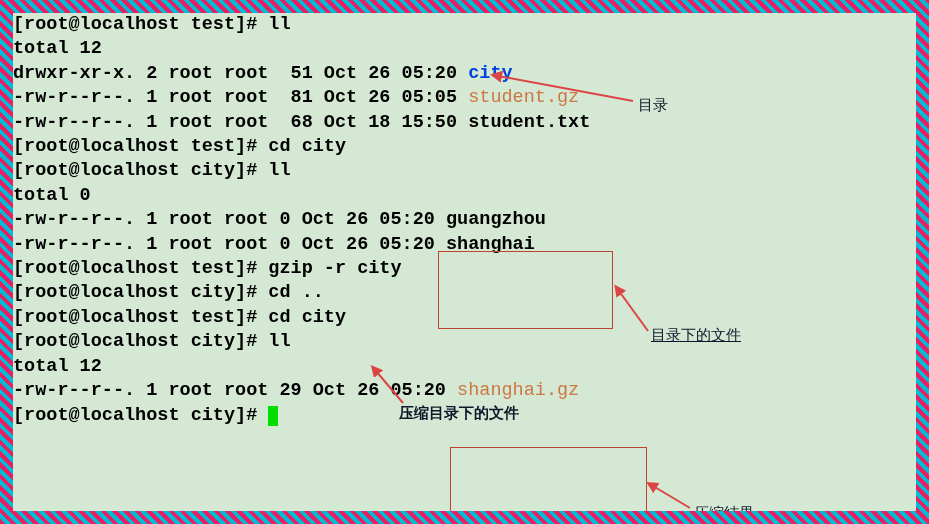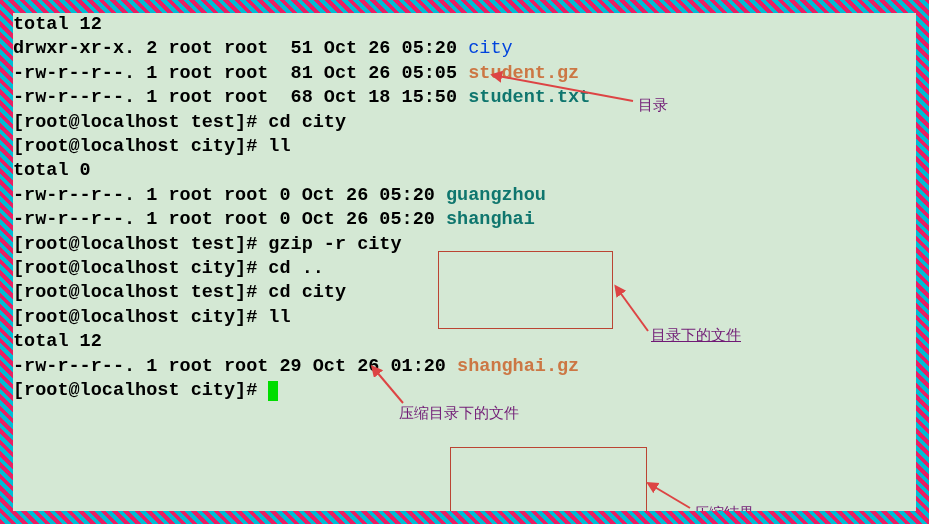--- a/index.html
+++ b/index.html
@@ -23,28 +23,28 @@
       height: 100%;
       position: relative;
       line-height: 1.32;
       overflow: hidden;
     }
     .line {
       white-space: pre;
     }
     .dir-blue {
       color: #0044dd;
-      font-weight: normal;
+      font-weight: bold;
     }
     .gz-orange {
       color: #cc7744;
-      font-weight: bold;
+      font-weight: normal;
     }
     .txt-black {
-      color: #0f766e;
+      color: #000000;
     }
     .cursor {
       display: inline-block;
       width: 10px;
       height: 20px;
       background: #00dd00;
       vertical-align: text-bottom;
     }
     .box1 {
       position: absolute;
@@ -60,51 +60,52 @@
       left: 437px;
       top: 434px;
       width: 197px;
       height: 78px;
     }
     .annotation {
       position: absolute;
       font-family: -apple-system, sans-serif;
       font-size: 15px;
       font-weight: normal;
-      color: #701a75;
+      color: #0f172a;
     }
     .ann1 { left: 625px; top: 82px; }
     .ann2 { left: 638px; top: 312px; text-decoration: underline; }
-    .ann3 { left: 386px; top: 390px; }
+    .ann3 { left: 386px; top: 390px; font-weight: bold; }
     .ann4 { left: 681px; top: 490px; }
     svg.arrow {
       position: absolute;
       pointer-events: none;
     }
   </style>
 </head>
 <body>
 
 <div class="terminal">
   <div id="terminal-content">
+      <div class="line"><span>[root@localhost test]# </span><span>ll</span></div>
       <div class="line"><span>total 12</span></div>
       <div class="line"><span>drwxr-xr-x. 2 root root  51 Oct 26 05:20 </span><span class="dir-blue">city</span></div>
       <div class="line"><span>-rw-r--r--. 1 root root  81 Oct 26 05:05 </span><span class="gz-orange">student.gz</span></div>
       <div class="line"><span>-rw-r--r--. 1 root root  68 Oct 18 15:50 </span><span class="txt-black">student.txt</span></div>
       <div class="line"><span>[root@localhost test]# </span><span>cd city</span></div>
       <div class="line"><span>[root@localhost city]# </span><span>ll</span></div>
       <div class="line"><span>total 0</span></div>
       <div class="line"><span>-rw-r--r--. 1 root root 0 Oct 26 05:20 </span><span class="txt-black">guangzhou</span></div>
       <div class="line"><span>-rw-r--r--. 1 root root 0 Oct 26 05:20 </span><span class="txt-black">shanghai</span></div>
       <div class="line"><span>[root@localhost test]# </span><span>gzip -r city</span></div>
       <div class="line"><span>[root@localhost city]# </span><span>cd ..</span></div>
       <div class="line"><span>[root@localhost test]# </span><span>cd city</span></div>
       <div class="line"><span>[root@localhost city]# </span><span>ll</span></div>
       <div class="line"><span>total 12</span></div>
-      <div class="line"><span>-rw-r--r--. 1 root root 29 Oct 26 01:20 </span><span class="gz-orange">shanghai.gz</span></div>
+      <div class="line"><span>-rw-r--r--. 1 root root 29 Oct 26 05:20 </span><span class="gz-orange">shanghai.gz</span></div>
       <div class="line"><span>[root@localhost city]# </span><span class="cursor"></span></div>
     </div>
 
   <div class="box1"></div>
   <div class="box2"></div>
 
   <div class="annotation ann1">目录</div>
   <div class="annotation ann2">目录下的文件</div>
   <div class="annotation ann3">压缩目录下的文件</div>
   <div class="annotation ann4">压缩结果</div>

